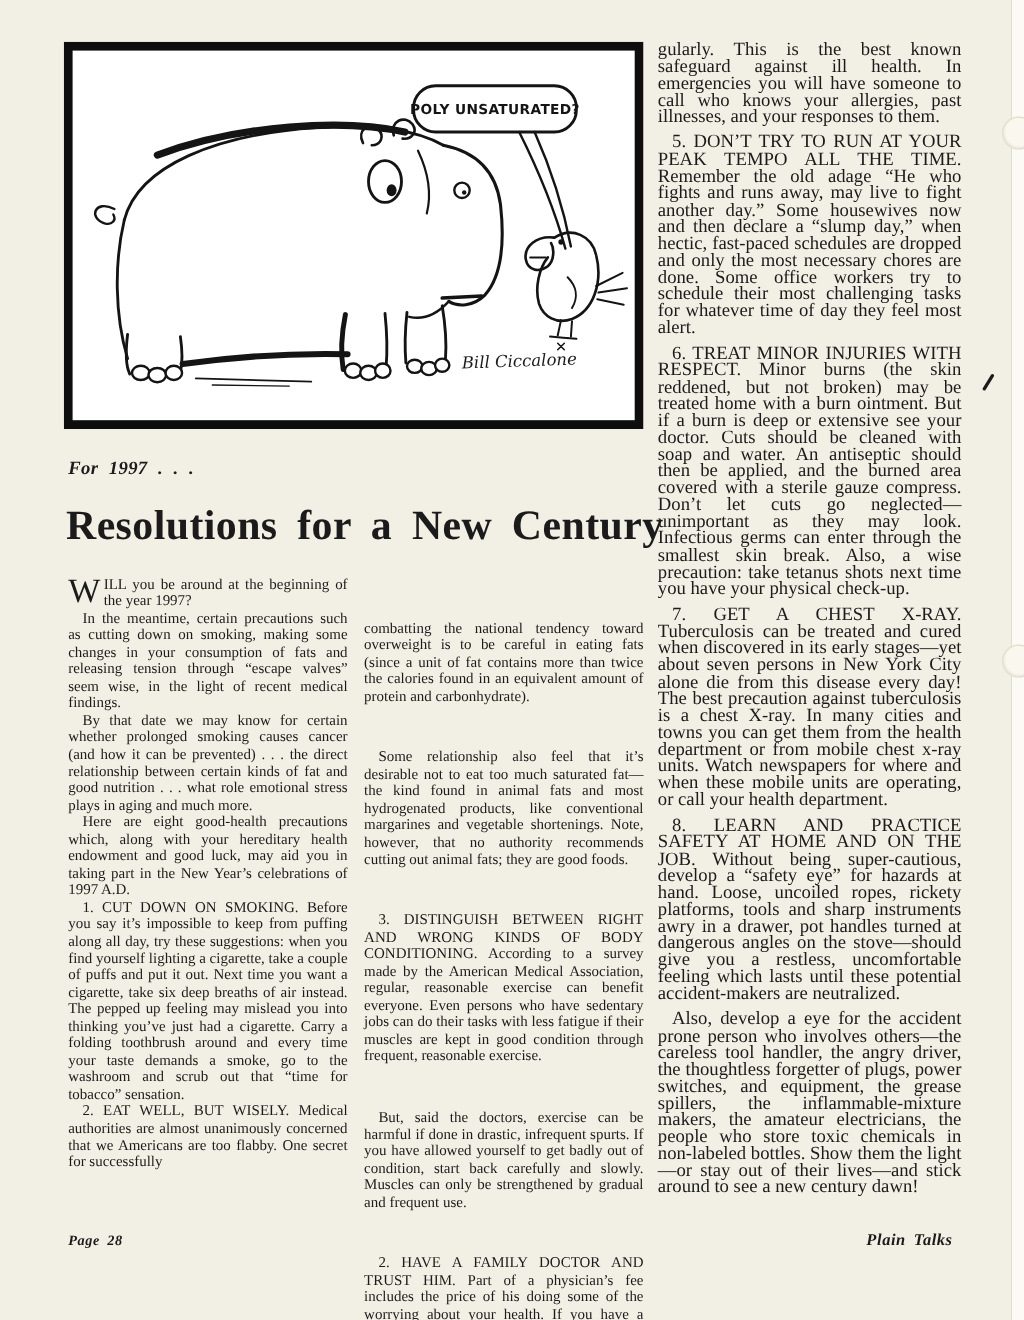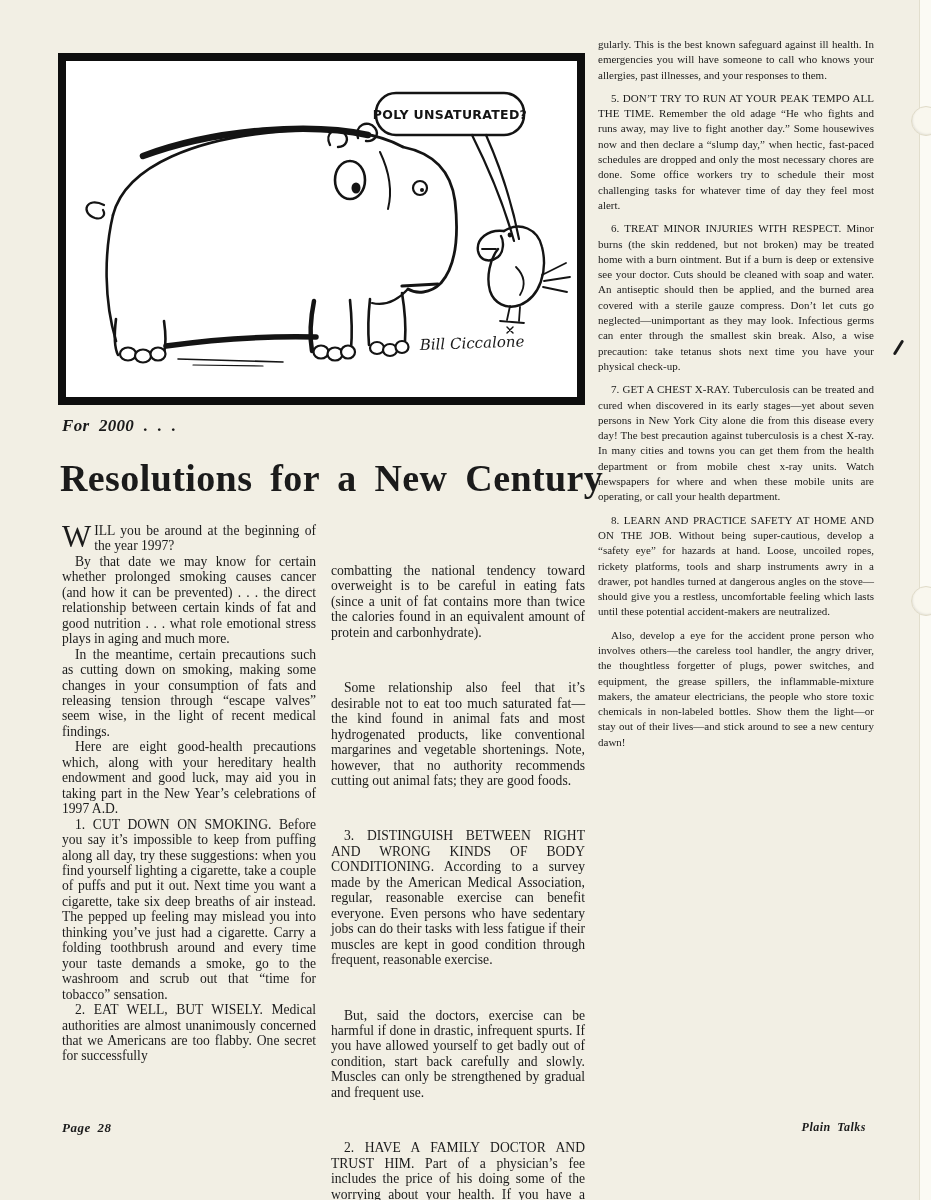--- a/index.html
+++ b/index.html
@@ -26,21 +26,21 @@
     box-shadow: inset 1px -1px 2px rgba(0,0,0,0.08);
   }
   .punch-hole.top { top: 106px; }
   .punch-hole.mid { top: 586px; }
   .scan-mark {
     position: absolute; left: 897px; top: 339px;
     width: 3px; height: 17px; background: #1c1c1c;
     transform: rotate(32deg); border-radius: 2px;
   }
   .cartoon-frame {
-    position: absolute; left: 58px; top: 53px;
+    position: absolute; left: 58px; top: 38px;
     width: 631px; height: 352px;
   }
   .cartoon-frame svg { display: block; }
   .kicker {
     position: absolute; left: 62px; top: 416px;
     font-size: 17px; font-weight: bold; font-style: italic;
     word-spacing: 5px; letter-spacing: 0.3px;
   }
   .page-title {
     position: absolute; left: 60px; top: 456px;
@@ -62,33 +62,33 @@
   .col p.lead { text-indent: 0; }
   .col p.noindent { text-indent: 0; }
   .dropcap {
     float: left;
     font-size: 31px; line-height: 25px;
     padding: 1px 3px 0 0;
   }
   .right-col {
     position: absolute; left: 598px; top: 37px;
     width: 276px;
-    font-size: 11px; line-height: 15.3px;
+    font-size: 17px; line-height: 15.3px;
     text-align: justify;
   }
   .right-col p { margin: 0 0 8px 0; text-indent: 13px; }
   .right-col p.noindent { text-indent: 0; }
   .footer-left {
     position: absolute; left: 62px; top: 1120px;
     font-size: 13px; font-weight: bold; font-style: italic;
     letter-spacing: 0.5px; word-spacing: 3px;
   }
   .footer-right {
     position: absolute; right: 65px; top: 1120px;
-    font-size: 12px; font-weight: bold; font-style: italic;
+    font-size: 15px; font-weight: bold; font-style: italic;
     letter-spacing: 0.5px; word-spacing: 3px;
   }
   .bubble-text {
     font-family: "DejaVu Sans", sans-serif;
     font-size: 12.5px; font-weight: bold; letter-spacing: 0.3px;
   }
   .signature-text {
     font-family: "DejaVu Serif", serif;
     font-style: italic; font-size: 15px;
   }
@@ -177,28 +177,28 @@
       <g>
         <rect x="318" y="40" width="148" height="42" rx="20" fill="#ffffff" stroke="#141414" stroke-width="2.6"></rect>
         <path d="M 428,82 C 444,118 454,150 461,186" stroke="#141414" stroke-width="2.2" fill="none" stroke-linecap="round"></path>
         <path d="M 414,82 C 434,122 446,152 456,188" stroke="#141414" stroke-width="2.2" fill="none" stroke-linecap="round"></path>
         <text class="bubble-text" x="392" y="66" text-anchor="middle" fill="#141414">POLY UNSATURATED?</text>
       </g>
       <text class="signature-text" x="362" y="297" fill="#1a1a1a" transform="rotate(-2 362 297)">Bill Ciccalone</text>
     </svg>
   </div>
 
-  <div class="kicker">For 2000 . . .</div>
+  <div class="kicker">For 1997 . . .</div>
   <h1 class="page-title" style="margin:0; font-weight:bold;">Resolutions for a New Century</h1>
 
   <div class="body-cols">
     <div class="col col1">
       <p class="lead"><span class="dropcap">W</span><span>ILL you be around at the beginning of the year 1997?</span></p>
+      <p>In the meantime, certain precautions such as cutting down on smoking, making some changes in your consumption of fats and releasing tension through “escape valves” seem wise, in the light of recent medical findings.</p>
       <p>By that date we may know for certain whether prolonged smoking causes cancer (and how it can be prevented) . . . the direct relationship between certain kinds of fat and good nutrition . . . what role emotional stress plays in aging and much more.</p>
-      <p>In the meantime, certain precautions such as cutting down on smoking, making some changes in your consumption of fats and releasing tension through “escape valves” seem wise, in the light of recent medical findings.</p>
       <p>Here are eight good-health precautions which, along with your hereditary health endowment and good luck, may aid you in taking part in the New Year’s celebrations of 1997 A.D.</p>
       <p>1. CUT DOWN ON SMOKING. Before you say it’s impossible to keep from puffing along all day, try these suggestions: when you find yourself lighting a cigarette, take a couple of puffs and put it out. Next time you want a cigarette, take six deep breaths of air instead. The pepped up feeling may mislead you into thinking you’ve just had a cigarette. Carry a folding toothbrush around and every time your taste demands a smoke, go to the washroom and scrub out that “time for tobacco” sensation.</p>
       <p>2. EAT WELL, BUT WISELY. Medical authorities are almost unanimously concerned that we Americans are too flabby. One secret for successfully</p>
     </div>
     <div class="col col2">
       <p class="noindent">combatting the national tendency toward overweight is to be careful in eating fats (since a unit of fat contains more than twice the calories found in an equivalent amount of protein and carbonhydrate).</p>
       <p>Some relationship also feel that it’s desirable not to eat too much saturated fat—the kind found in animal fats and most hydrogenated products, like conventional margarines and vegetable shortenings. Note, however, that no authority recommends cutting out animal fats; they are good foods.</p>
       <p>3. DISTINGUISH BETWEEN RIGHT AND WRONG KINDS OF BODY CONDITIONING. According to a survey made by the American Medical Association, regular, reasonable exercise can benefit everyone. Even persons who have sedentary jobs can do their tasks with less fatigue if their muscles are kept in good condition through frequent, reasonable exercise.</p>
       <p>But, said the doctors, exercise can be harmful if done in drastic, infrequent spurts. If you have allowed yourself to get badly out of condition, start back carefully and slowly. Muscles can only be strengthened by gradual and frequent use.</p>
       <p>2. HAVE A FAMILY DOCTOR AND TRUST HIM. Part of a physician’s fee includes the price of his doing some of the worrying about your health. If you have a family doctor, take his advice, and go to him for check-ups re-</p>

